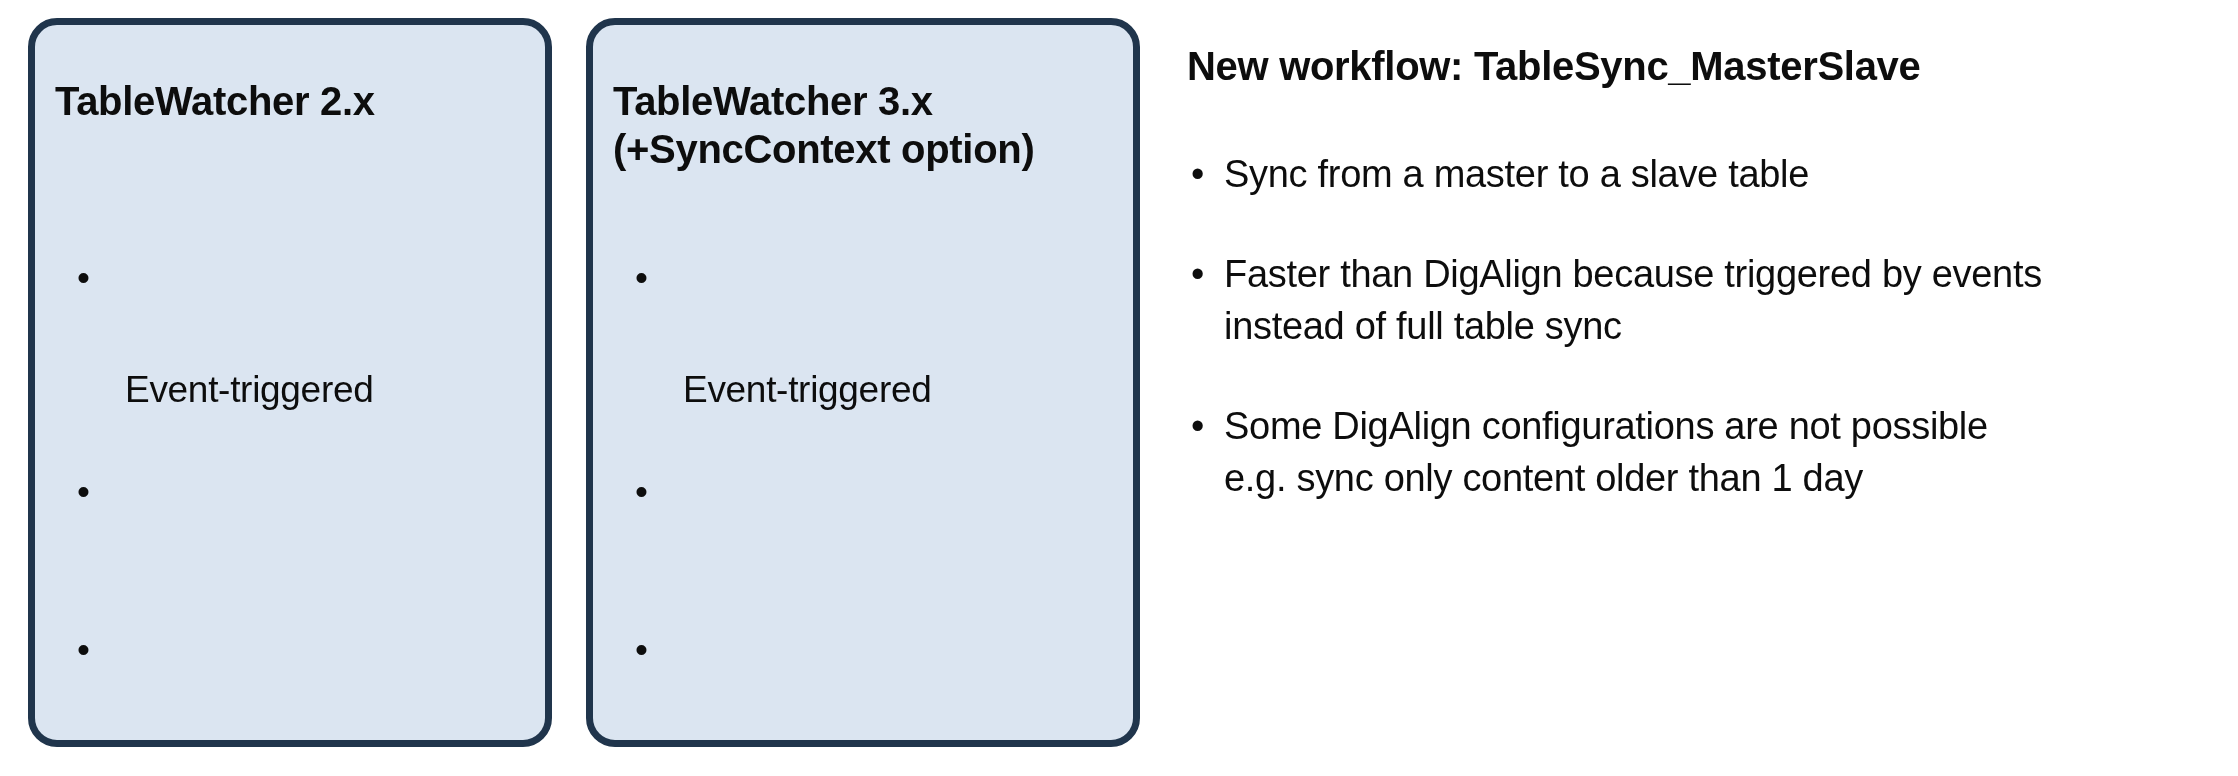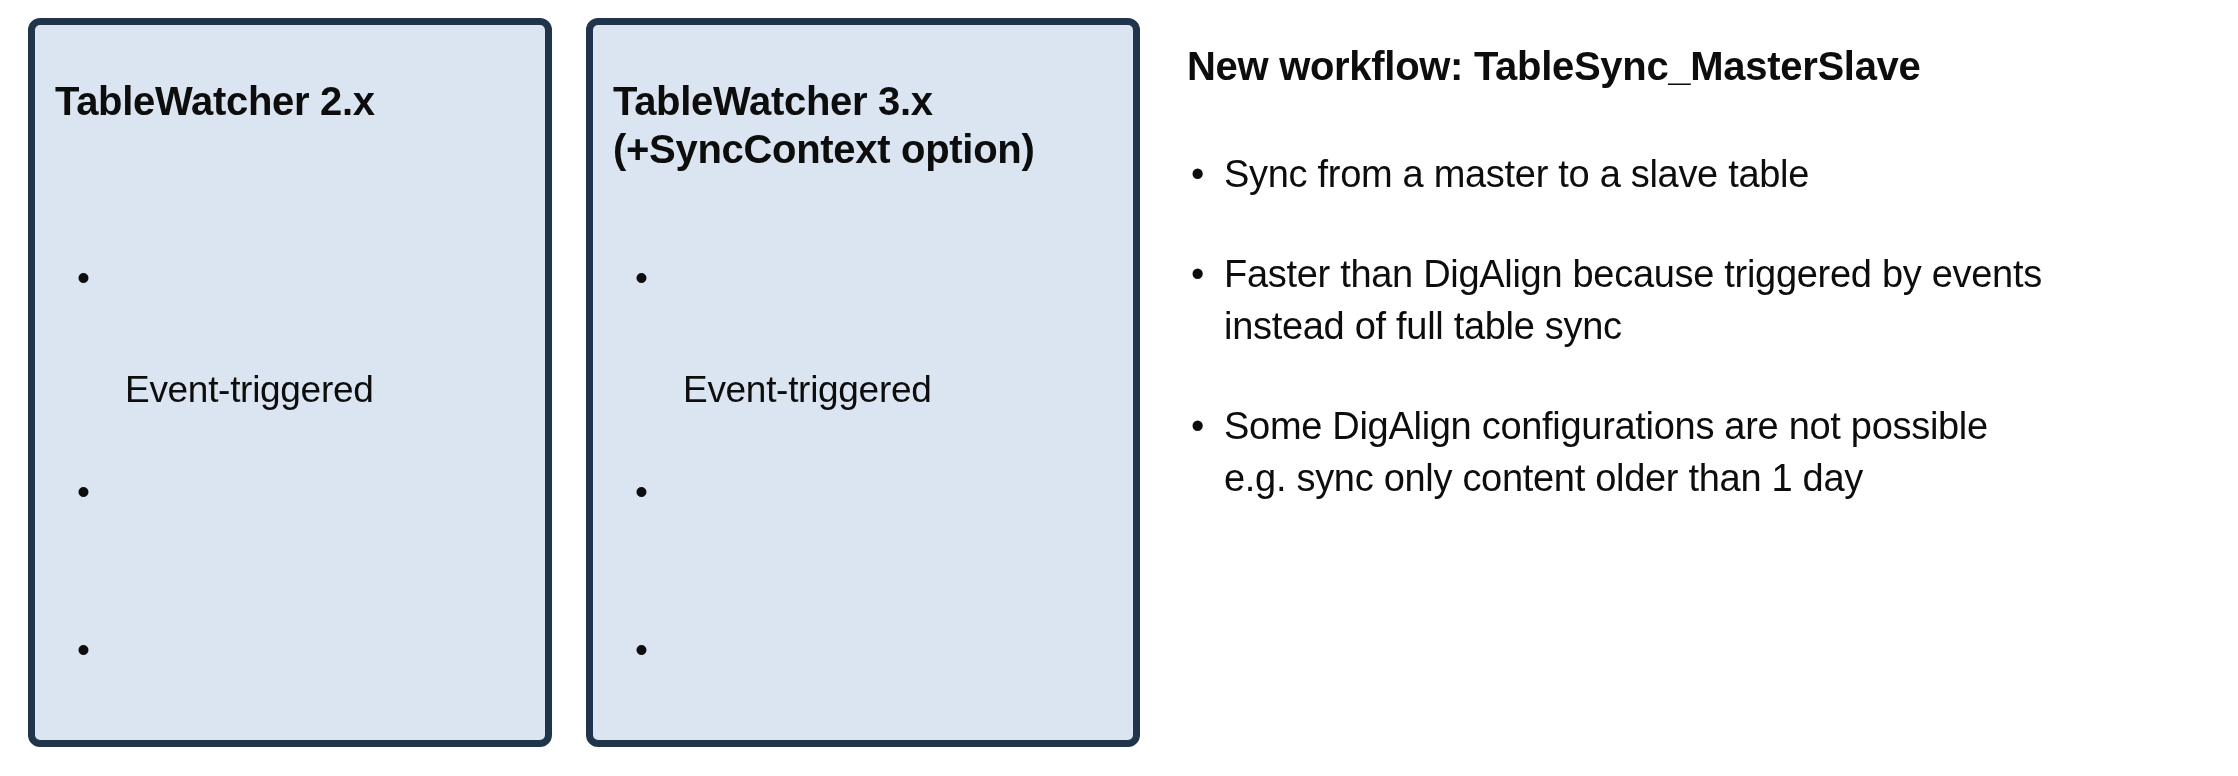--- a/index.html
+++ b/index.html
@@ -12,21 +12,21 @@
     font-family: "Liberation Sans", sans-serif;
     color: var(--text-color, #0d0d0d);
     letter-spacing: -0.3px;
   }
   .box {
     position: absolute;
     top: 18px;
     height: 729px;
     background: var(--box-fill, #dbe5f1);
     border: 7px solid var(--box-border, #20354c);
-    border-radius: 12px;
+    border-radius: 29px;
     box-sizing: border-box;
   }
   .box-1 { left: 28px;  width: 524px; }
   .box-2 { left: 586px; width: 554px; }
   .box-inner { padding: 52px 12px 0 20px; }
   .box-title {
     margin: 0;
     font-size: 40px;
     font-weight: bold;
     line-height: 48px;

